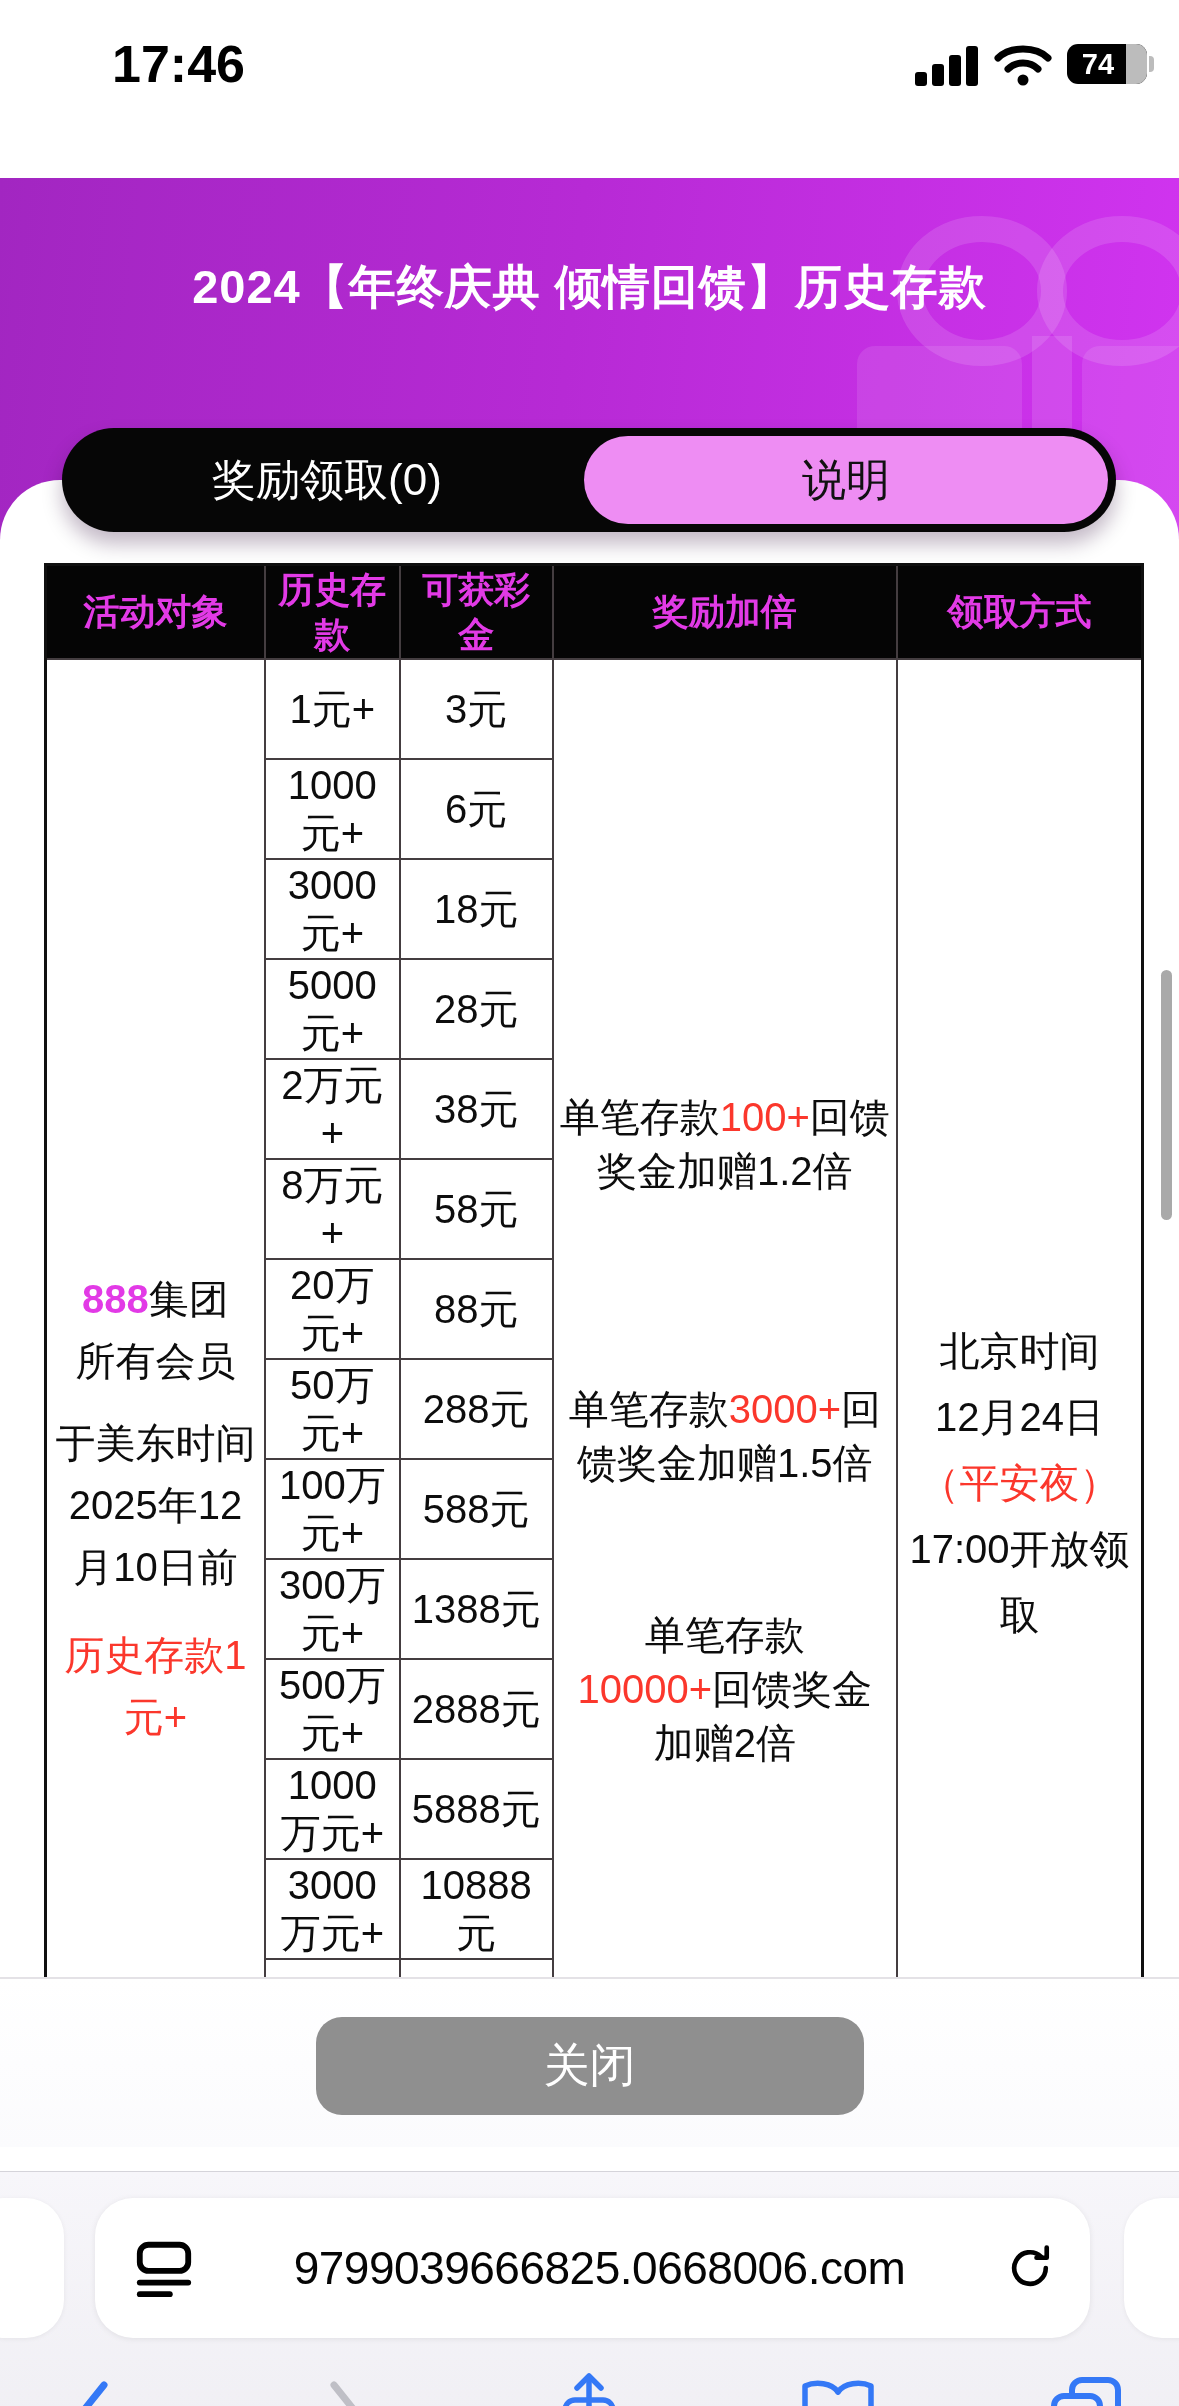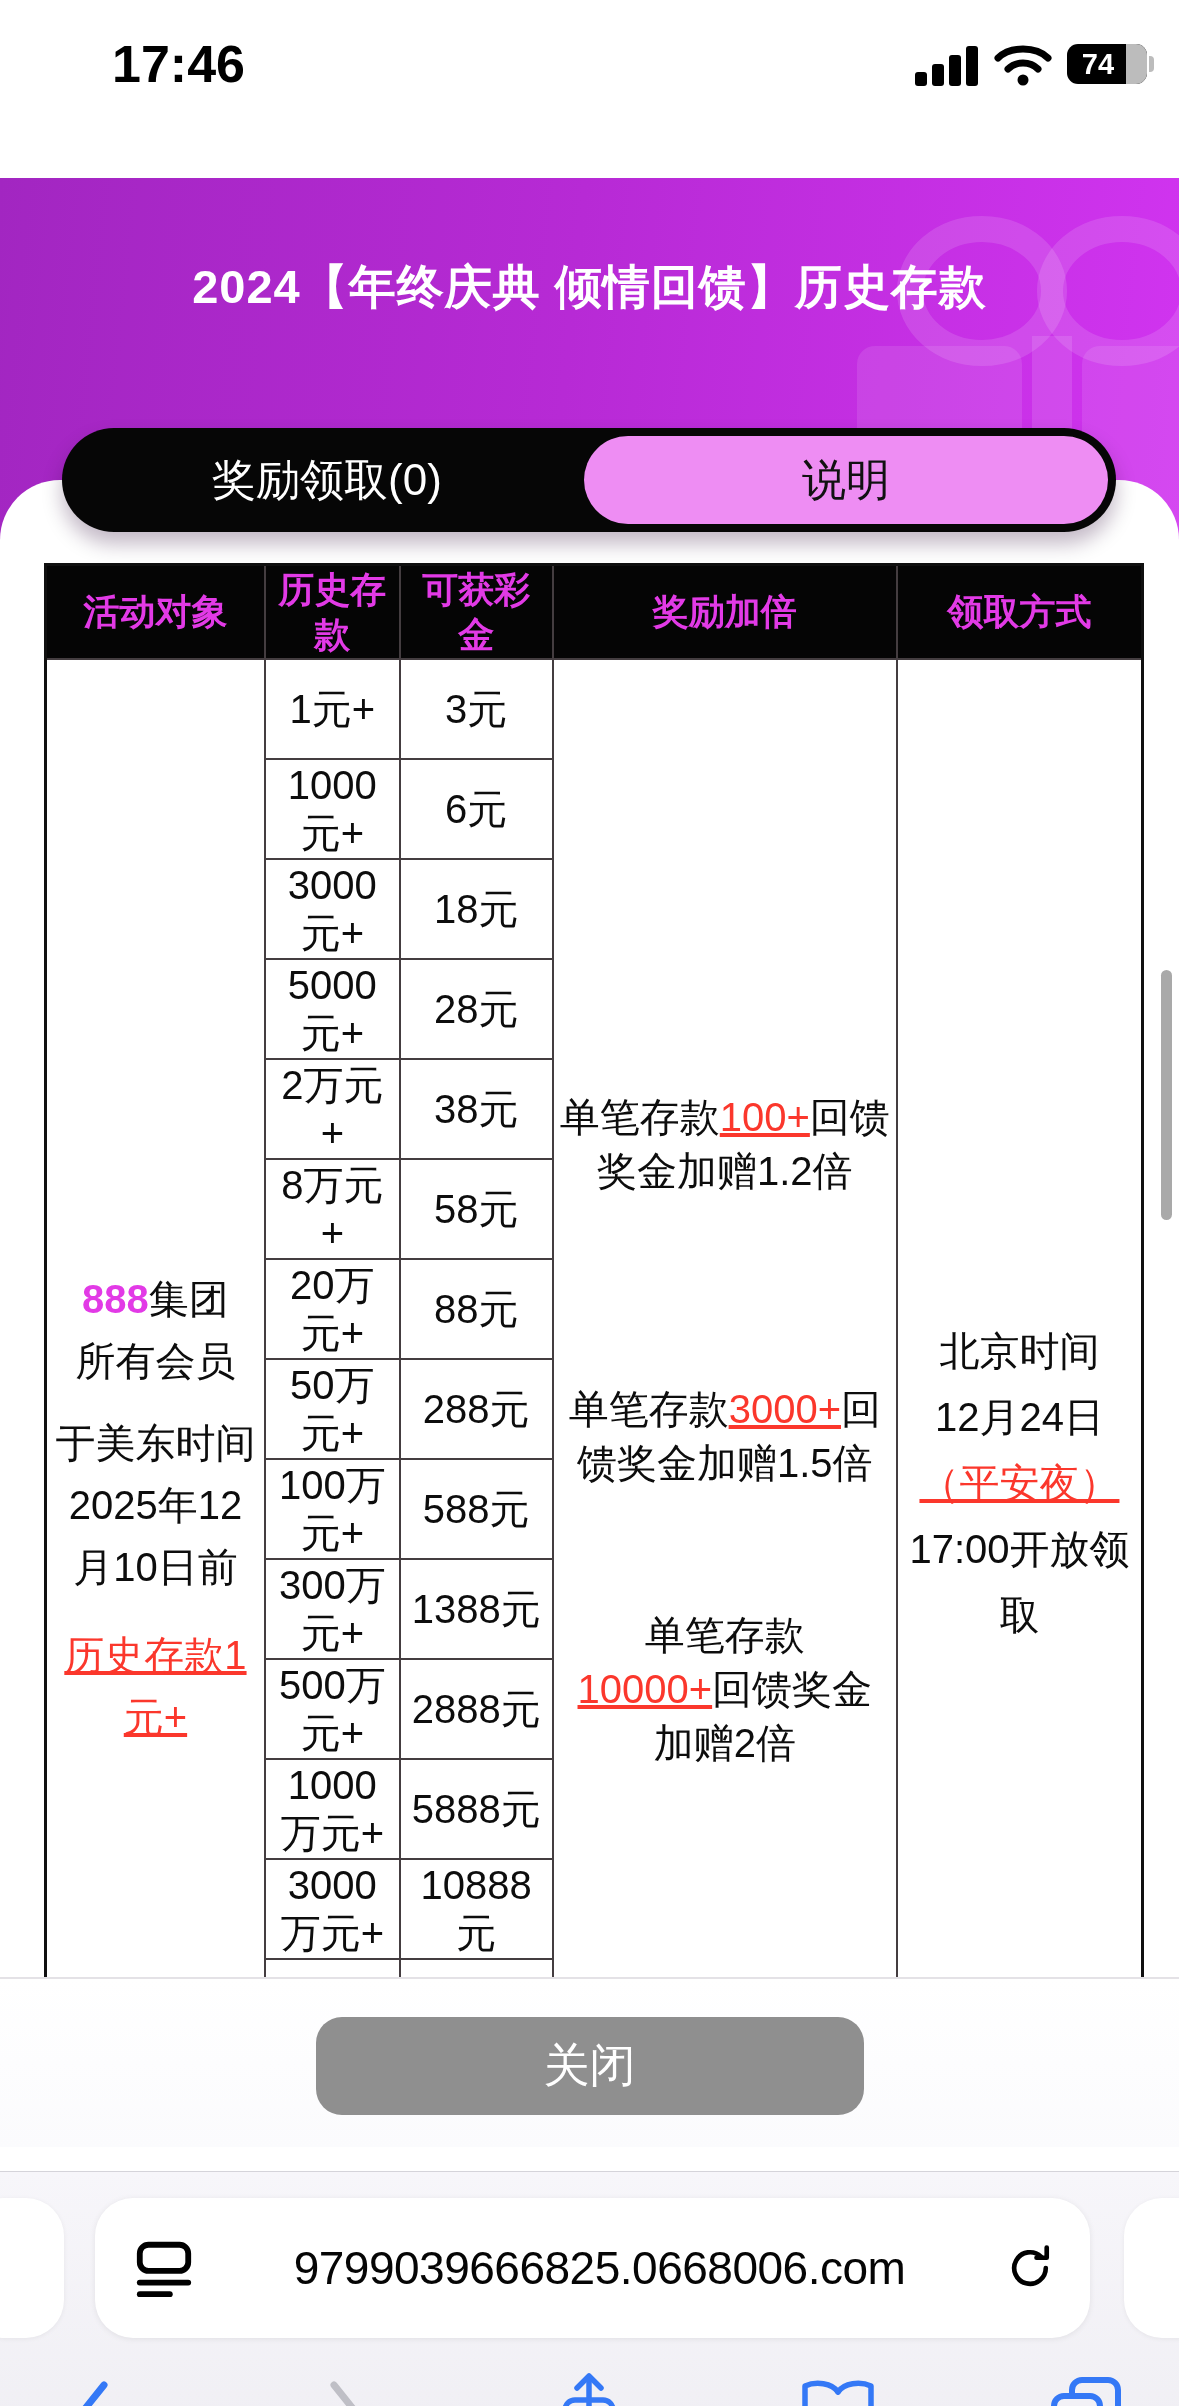--- a/index.html
+++ b/index.html
@@ -43,21 +43,21 @@
   .offer td { font-size:40px; color:#0d0d0d; line-height:1.2; }
   .col1{width:218px} .col2{width:134px} .col3{width:152px} .col4{width:342px} .col5{width:244px}
   .td-dep { padding:0 6px; word-break:break-all; }
   .td-bon { padding:0 4px; word-break:break-all; }
   tr.r-std { height:100px; }
   tr.r-clip { height:420px; }
   td.rel { position:relative; vertical-align:top; }
   .aud-block { position:absolute; top:608px; left:0; width:100%; line-height:62px; font-size:40px; }
   .aud-gap1 { height:20px; } .aud-gap2 { height:26px; }
   .magenta { color:#e23ae6; font-weight:700; }
-  .red { color:#fb372c;text-decoration:underline; }
+  .red { color:#fb372c; }
   .mult-block { position:absolute; left:0; width:100%; padding:0 6px; font-size:40px; line-height:54px; }
   .mb1{top:430px} .mb2{top:722px} .mb3{top:948px}
   .claim-block { position:absolute; top:658px; left:0; width:100%; font-size:40px; line-height:66px; padding:0 6px; }
   .scroll-thumb { position:absolute; right:7px; top:970px; width:11px; height:250px; background:#a9a9a9; border-radius:6px; z-index:6; }
 
   
   .close-band { position:absolute; top:1977px; left:0; width:100%; height:170px;
     background:linear-gradient(#ffffff,#fbfbfd); border-top:2px solid #e4e2e6; z-index:7; }
   .close-btn { position:absolute; left:50%; transform:translateX(-50%); top:38px; width:548px; height:98px;
     background:#8f8f8f; border:none; border-radius:26px; color:#fff; font-size:46px;

